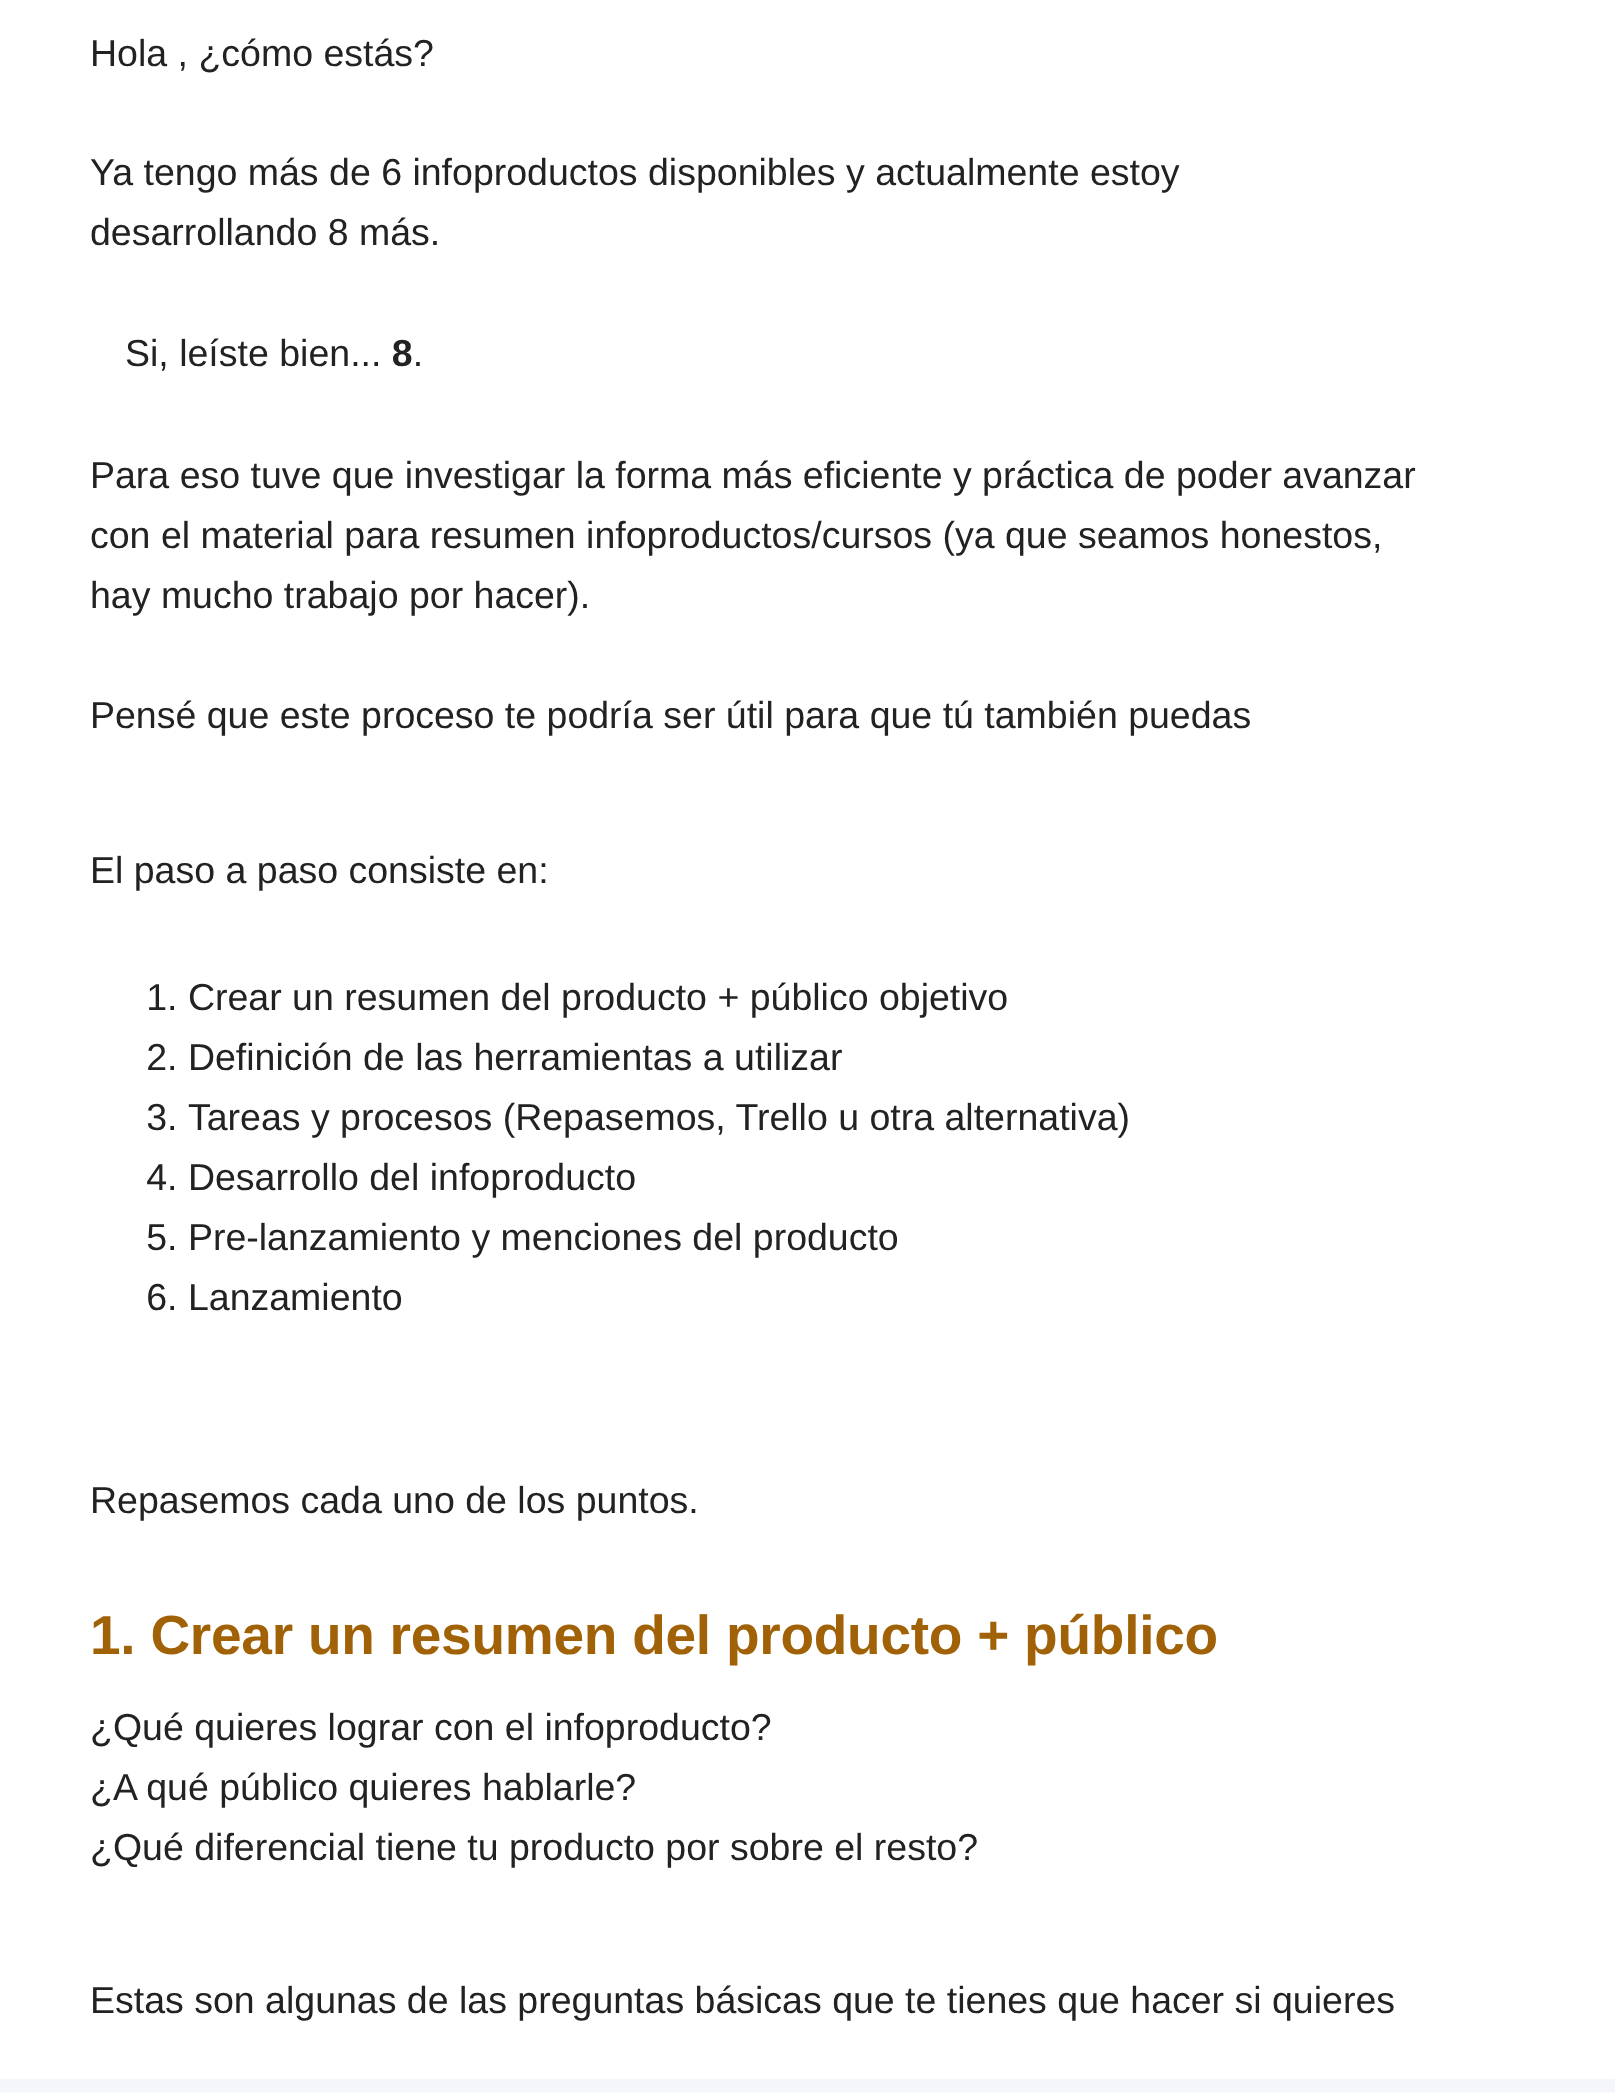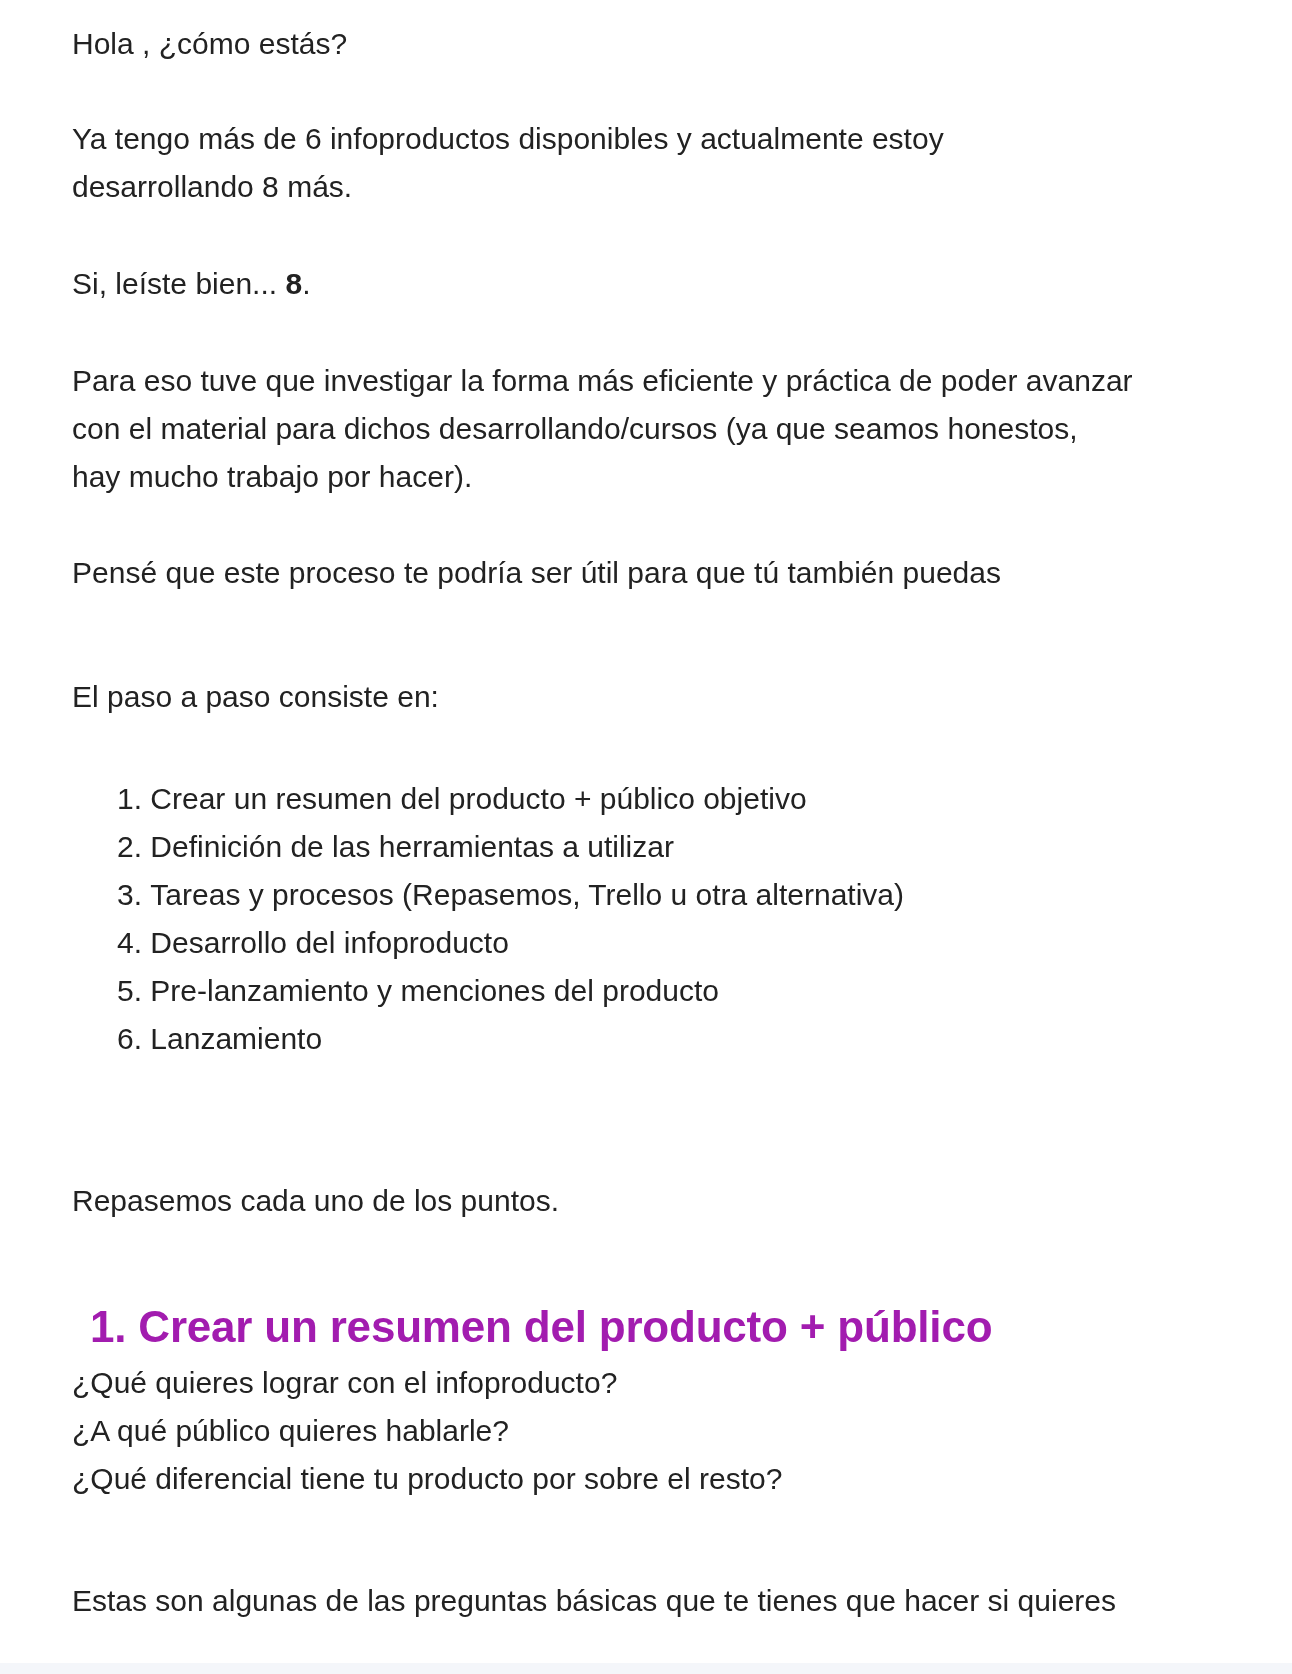--- a/index.html
+++ b/index.html
@@ -45,25 +45,25 @@
     text-align: right;
     padding-right: 0px;
   }
   .list-text {
     display: inline-block;
     margin-left: 0px;
   }
   .heading {
     position: absolute;
     left: 72px;
-    margin: 18px;
+    margin: 0;
     font-size: 44px;
     line-height: 56px;
     font-weight: bold;
-    color: #a21caf;
+    color: #a16207;
     white-space: nowrap;
     letter-spacing: -0.2px;
   }
   b, .bold {
     font-weight: bold;
   }
   .bottom-band {
     position: absolute;
     left: 0;
     top: 1663px;
@@ -77,27 +77,27 @@
 
 <p class="block" style="top:20px;">
   <span class="line">Hola , ¿cómo estás?</span>
 </p>
 
 <p class="block" style="top:115px;">
   <span class="line">Ya tengo más de 6 infoproductos disponibles y actualmente estoy</span>
   <span class="line">desarrollando 8 más.</span>
 </p>
 
-<p class="block" style="top:260px;">
+<p class="block" style="top:260px;margin-left:28px;">
   <span class="line"><span>Si, leíste bien... </span><b>8</b><span>.</span></span>
 </p>
 
 <p class="block" style="top:357px;">
   <span class="line">Para eso tuve que investigar la forma más eficiente y práctica de poder avanzar</span>
-  <span class="line">con el material para dichos desarrollando/cursos (ya que seamos honestos,</span>
+  <span class="line">con el material para resumen infoproductos/cursos (ya que seamos honestos,</span>
   <span class="line">hay mucho trabajo por hacer).</span>
 </p>
 
 <p class="block" style="top:549px;">
   <span class="line">Pensé que este proceso te podría ser útil para que tú también puedas</span>
 </p>
 
 <p class="block" style="top:673px;">
   <span class="line">El paso a paso consiste en:</span>
 </p>

